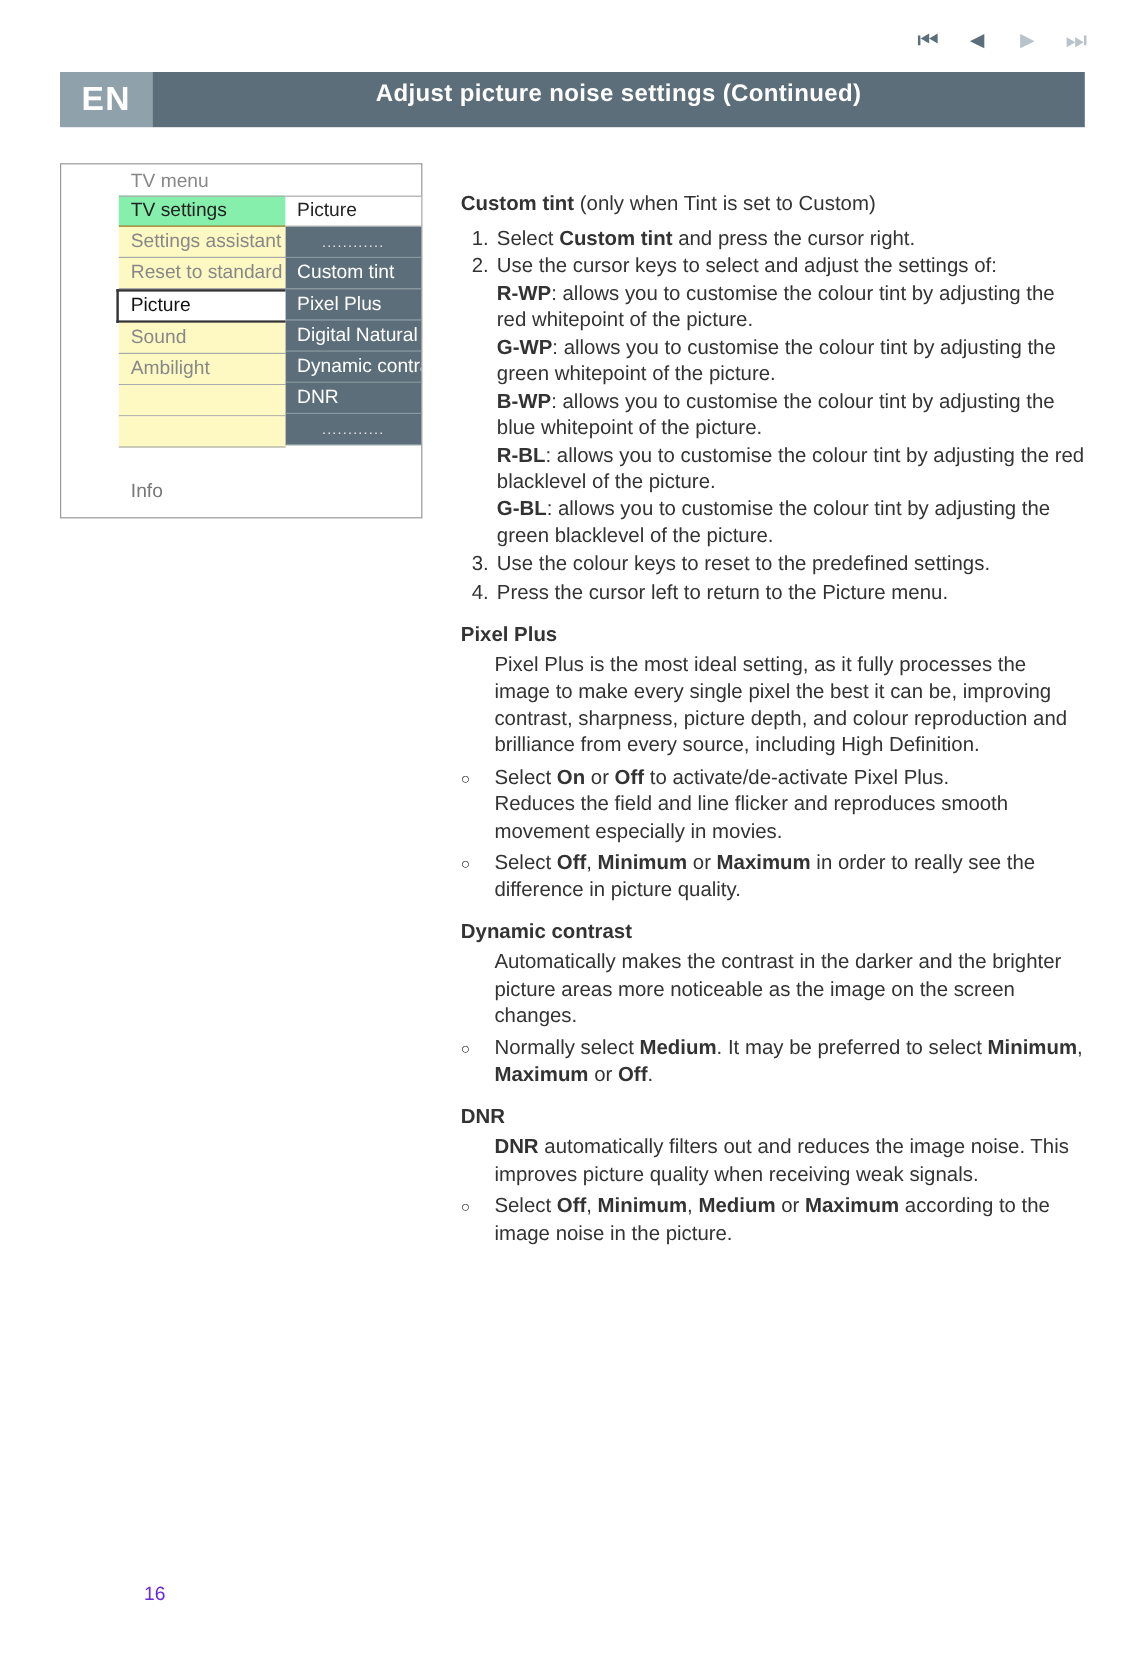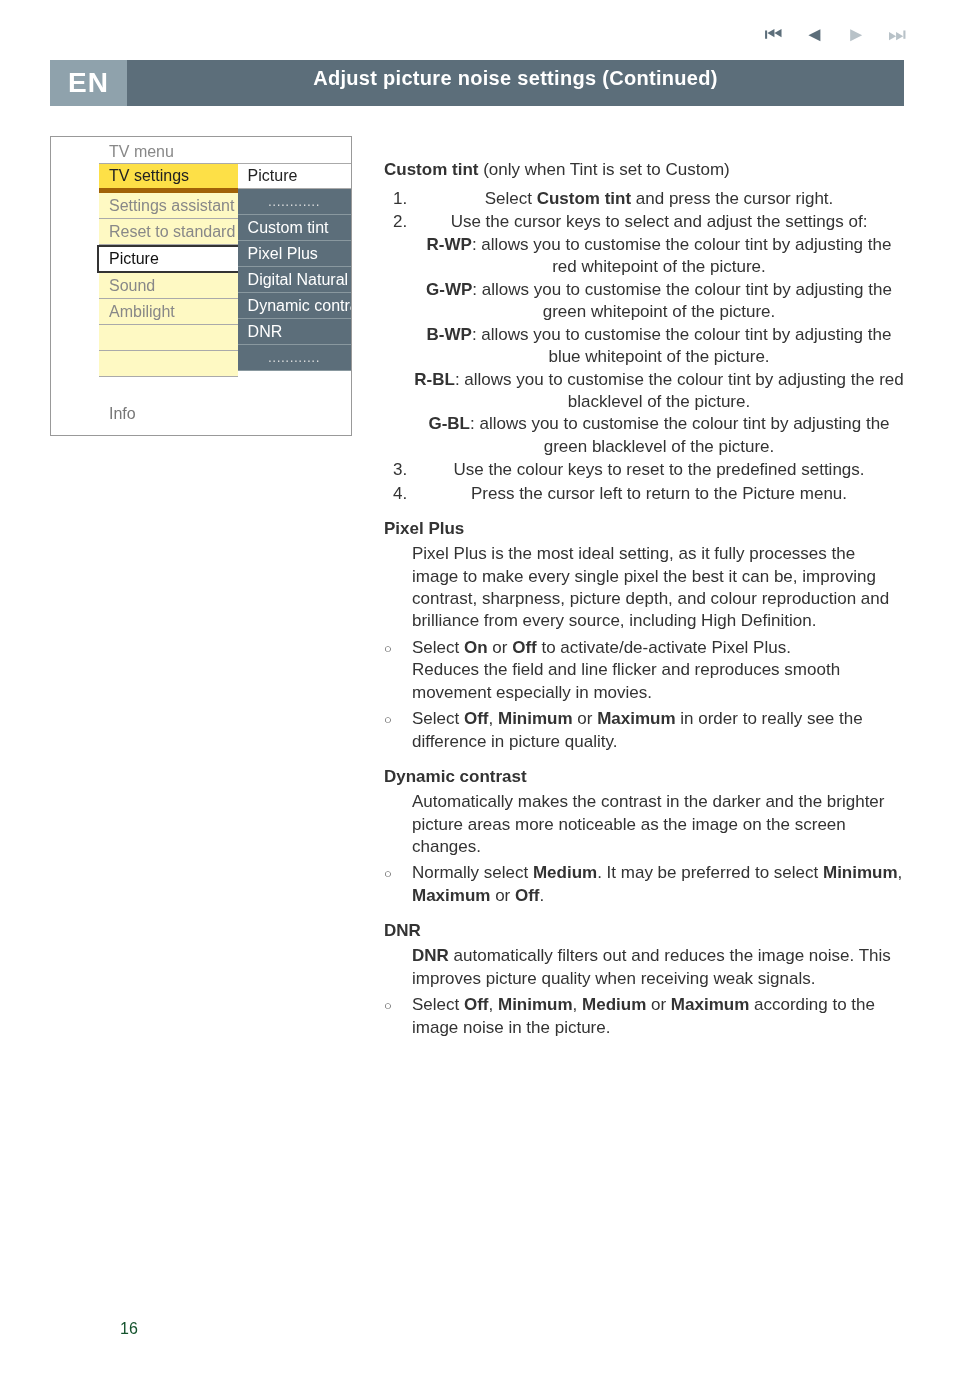--- a/index.html
+++ b/index.html
@@ -88,21 +88,21 @@
       display: flex;
       flex-direction: column;
     }
     .mrow {
       padding: 3px 10px;
       min-height: 26px;
       display: flex;
       align-items: center;
       white-space: nowrap;
     }
-    .mrow.header-row { background: #fde047; color: #222; border-bottom: 5px solid #a16207; border-top: 1px solid #aaa;}
+    .mrow.header-row { background: #86efac; color: #222; border-bottom: 1px solid #a16207; border-top: 1px solid #aaa;}
     .mrow.muted { background: #fef9c3; color: #888; border-bottom: 1px solid #aaa; }
     .mrow.selected-left { background: #fff; color: #111; font-weight: normal; border: 2px solid #333; border-right: none; margin-left: -2px;}
     .mrow.r-head { background: #fff; color: #222; border-bottom:1px solid #aaa; border-top:1px solid #aaa;}
     .mrow.r-opt { background: #5c6e7a; color: #fff; border-bottom: 1px solid #89989f; overflow: hidden;}
     .mrow.r-dots { background: #5c6e7a; color: #e6e6e6; border-bottom: 1px solid #89989f; justify-content:center; letter-spacing:1px; font-size:12px;}
     .info-row {
       padding: 28px 10px 12px 10px;
       color: #777;
     }
 
@@ -118,38 +118,37 @@
     .right-col .para {
       margin-left: 28px;
       line-height: 1.32;
       margin-bottom: 4px;
     }
     .right-col ol {
       list-style: decimal;
       margin-left: 20px;
       padding-left: 8px;
       line-height: 1.32;
-      text-align: center;
     }
     .right-col ol li { margin-bottom: 1px; padding-left:2px;}
     .right-col .bullet-line {
       display: flex;
       margin-left: 0;
       line-height: 1.32;
     }
     .right-col .bullet-line .sym { width: 28px; display:inline-block; text-align:left; font-size:13px; padding-top:3px;}
     .right-col .bullet-line .txt { flex:1; }
     .strong { font-weight: bold; }
 
     .page-num {
       position: absolute;
       bottom: 40px;
       left: 120px;
       font-size: 16px;
-      color: #14532d;
+      color: #6d28d9;
       margin-top: 40px;
     }
   </style>
 </head>
 <body>
 
 <div class="page">
 
   <div class="nav-controls">
     <span>⏮</span>

